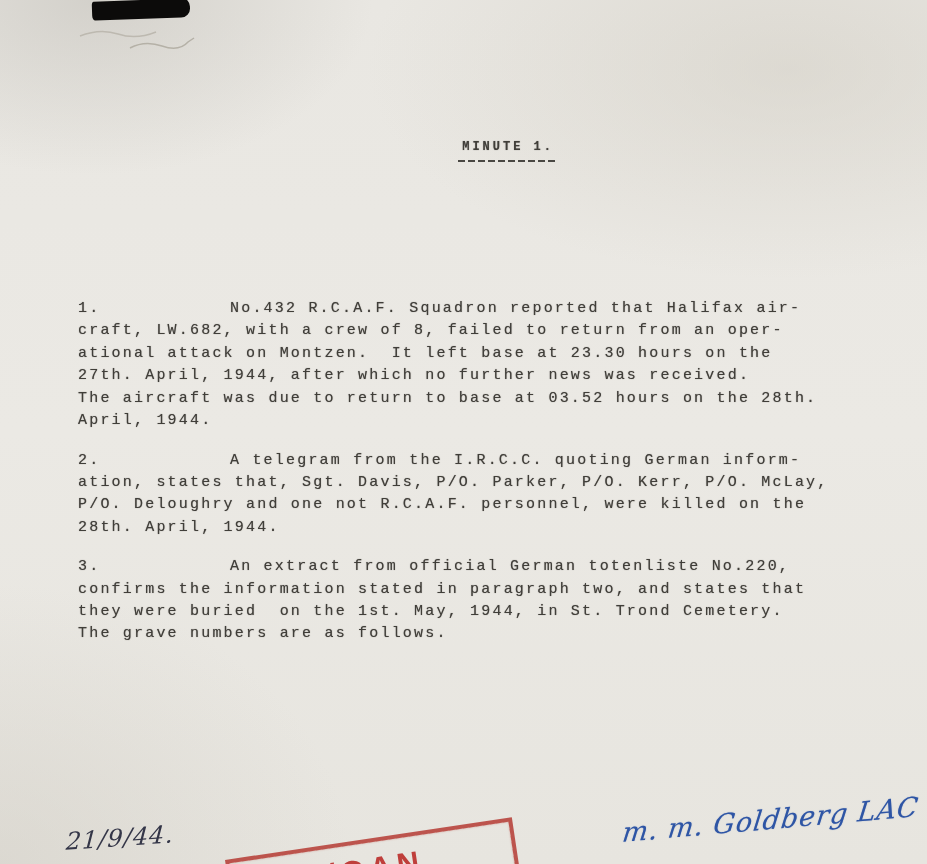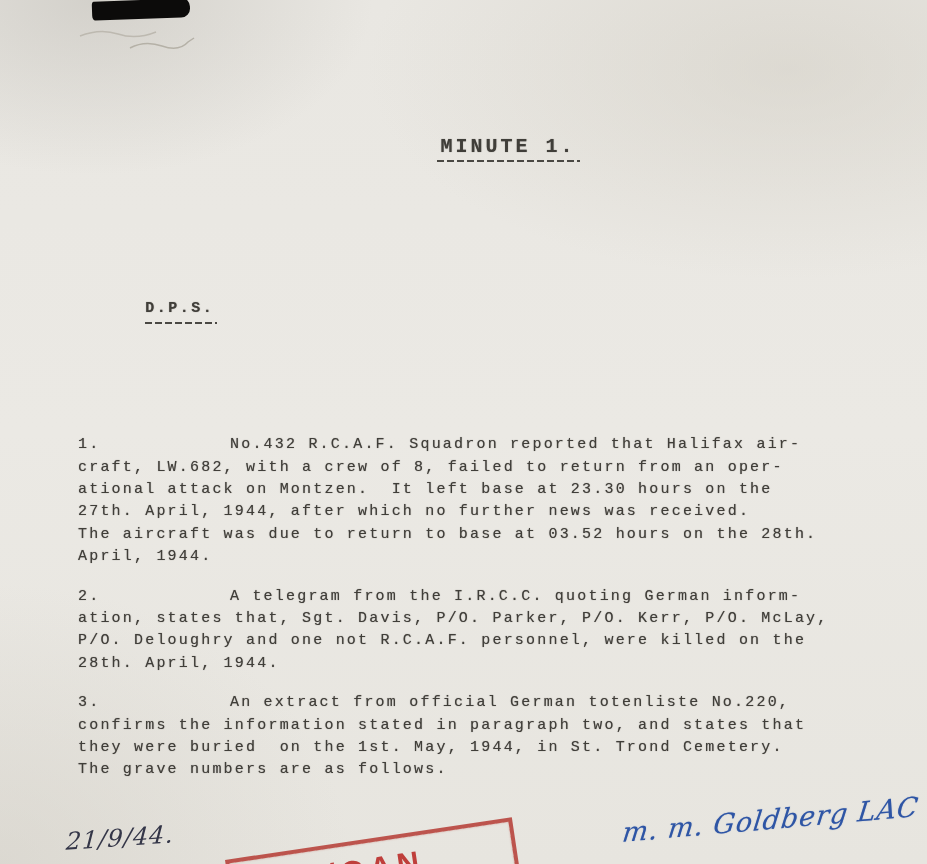--- a/index.html
+++ b/index.html
@@ -21,21 +21,21 @@
     font-size:15px;
     letter-spacing:2.2px;
     line-height:22.4px;
     text-shadow:0 0 1px rgba(45,42,38,.55);
     white-space:pre;
   }
   .title-row{ text-align:center; margin-bottom:24px; }
   .doc-title{
     display:inline-block;
     font-weight:bold;
-    font-size:20px;
+    font-size:12px;
     letter-spacing:3px;
     padding:0 4px 4px 4px;
     background:repeating-linear-gradient(90deg,#4a4843 0 7px,rgba(0,0,0,0) 7px 10px) left bottom/100% 2px no-repeat;
     text-shadow:0 0 1px rgba(45,42,38,.6);
   }
   .dept{
     display:inline-block;
     font-weight:bold;
     font-size:15px;
     letter-spacing:2.5px;
@@ -102,23 +102,20 @@
     <path d="M10 18 Q 30 10, 48 16 T 86 14" stroke="#bdb9b0" stroke-width="1.5" fill="none"></path>
     <path d="M60 30 Q 75 22, 92 28 T 118 24 L 124 20" stroke="#b5b1a7" stroke-width="1.5" fill="none"></path>
   </svg>
 
   <div class="flow typed">
 
     <div class="title-row">
       <span class="doc-title">MINUTE 1.</span>
     </div>
 
-    <div>
-      <span class="dept">D.P.S.</span>
-    </div>
 
     <div id="paras-before"><div class="para"><div class="line"><span class="pnum">1.</span><span>No.432 R.C.A.F. Squadron reported that Halifax air-</span></div><div class="line"><span>craft, LW.682, with a crew of 8, failed to return from an oper-</span></div><div class="line"><span>ational attack on Montzen.  It left base at 23.30 hours on the</span></div><div class="line"><span>27th. April, 1944, after which no further news was received.</span></div><div class="line"><span>The aircraft was due to return to base at 03.52 hours on the 28th.</span></div><div class="line"><span>April, 1944.</span></div></div><div class="para"><div class="line"><span class="pnum">2.</span><span>A telegram from the I.R.C.C. quoting German inform-</span></div><div class="line"><span>ation, states that, Sgt. Davis, P/O. Parker, P/O. Kerr, P/O. McLay,</span></div><div class="line"><span>P/O. Deloughry and one not R.C.A.F. personnel, were killed on the</span></div><div class="line"><span>28th. April, 1944.</span></div></div><div class="para"><div class="line"><span class="pnum">3.</span><span>An extract from official German totenliste No.220,</span></div><div class="line"><span>confirms the information stated in paragraph two, and states that</span></div><div class="line"><span>they were buried  on the 1st. May, 1944, in St. Trond Cemetery.</span></div><div class="line"><span>The grave numbers are as follows.</span></div></div></div>
 
     
 
     
 
   </div>
 
   <div class="hand-date">21/9/44.</div>

